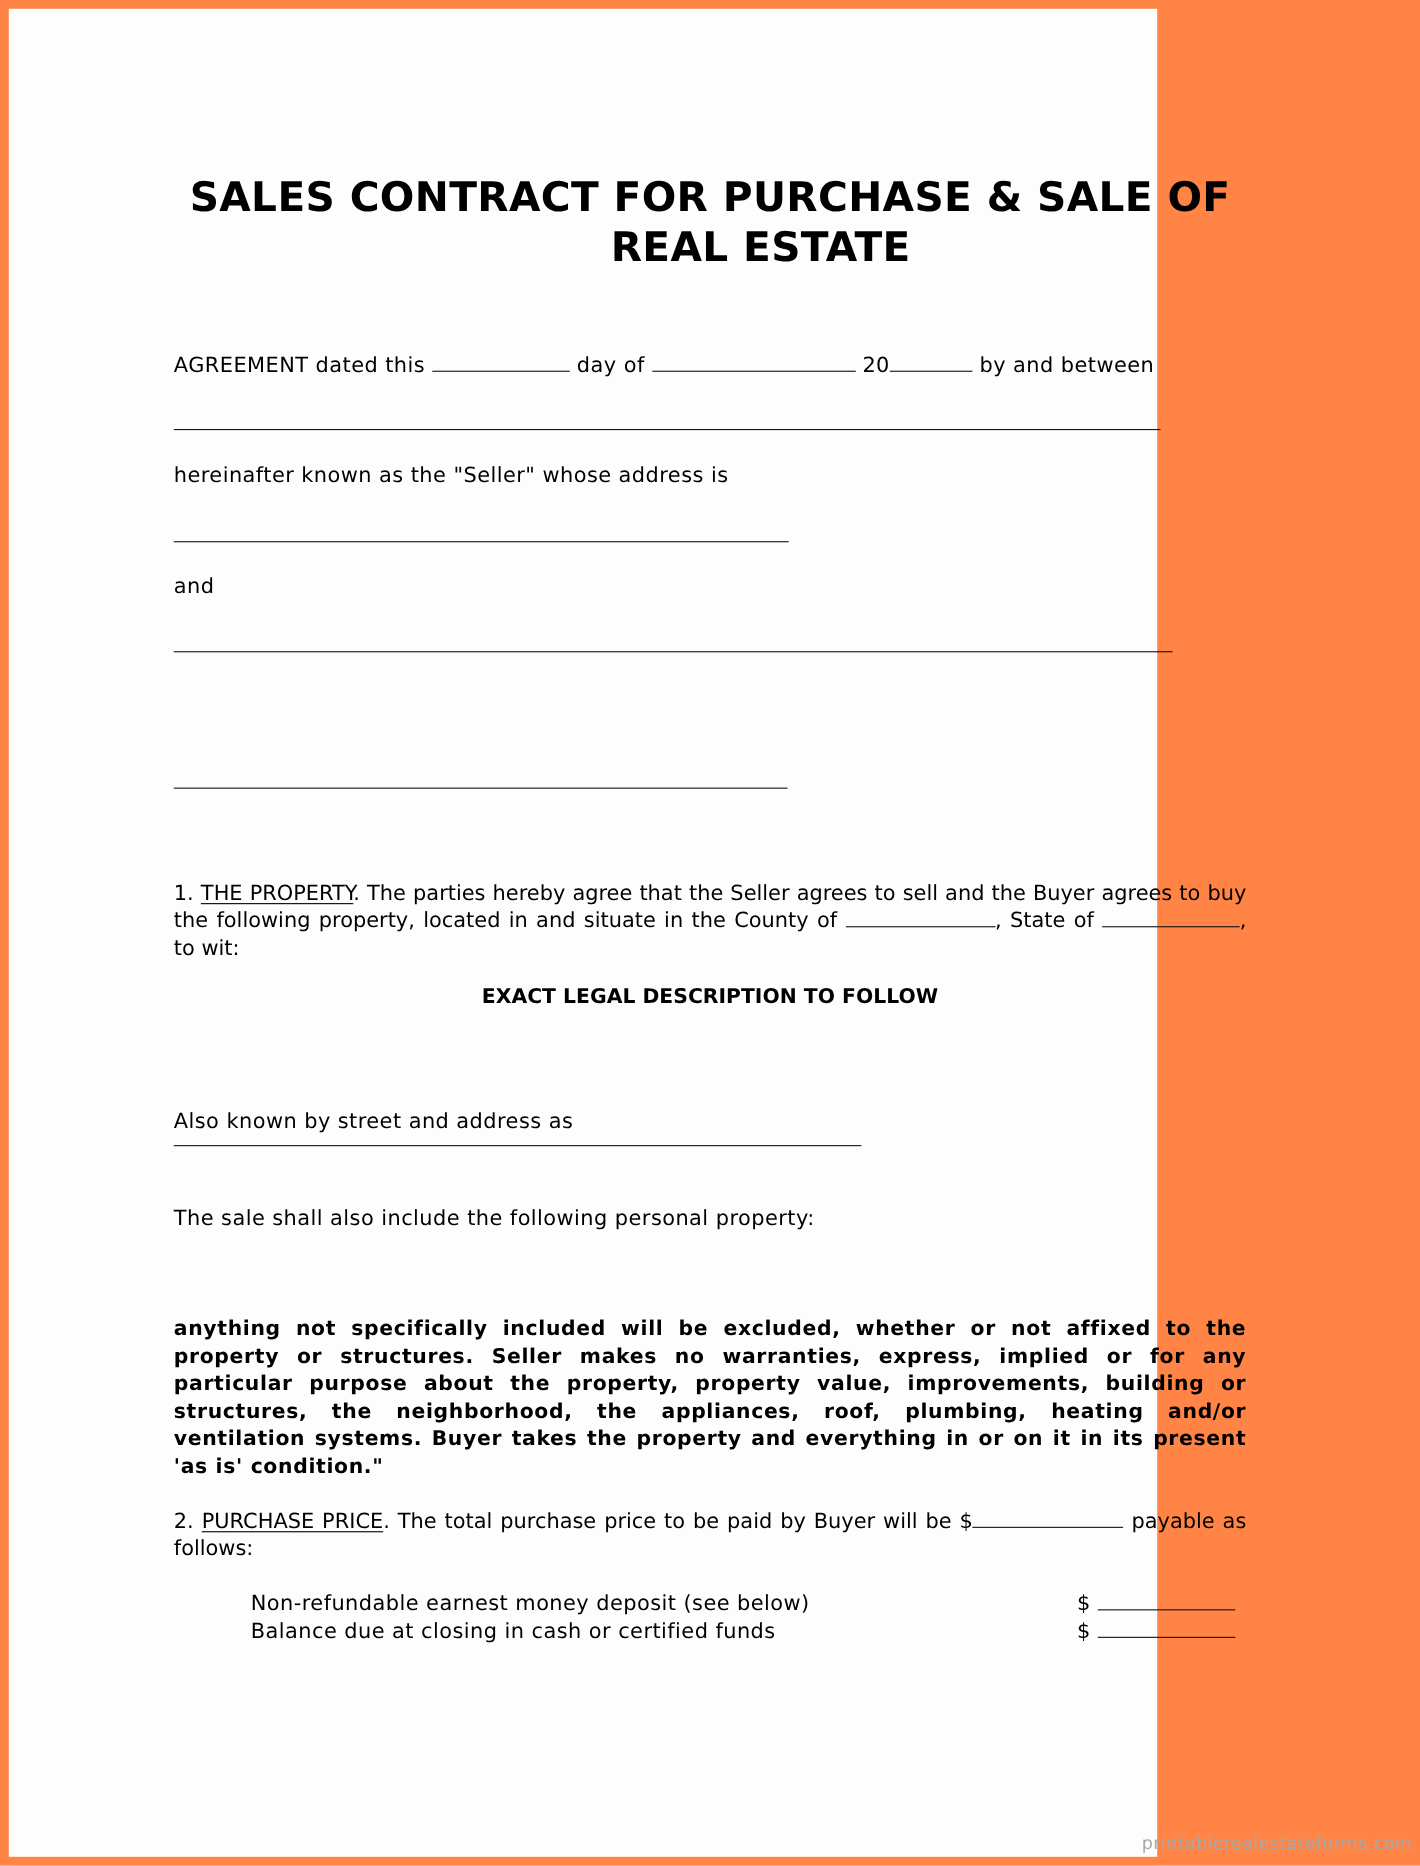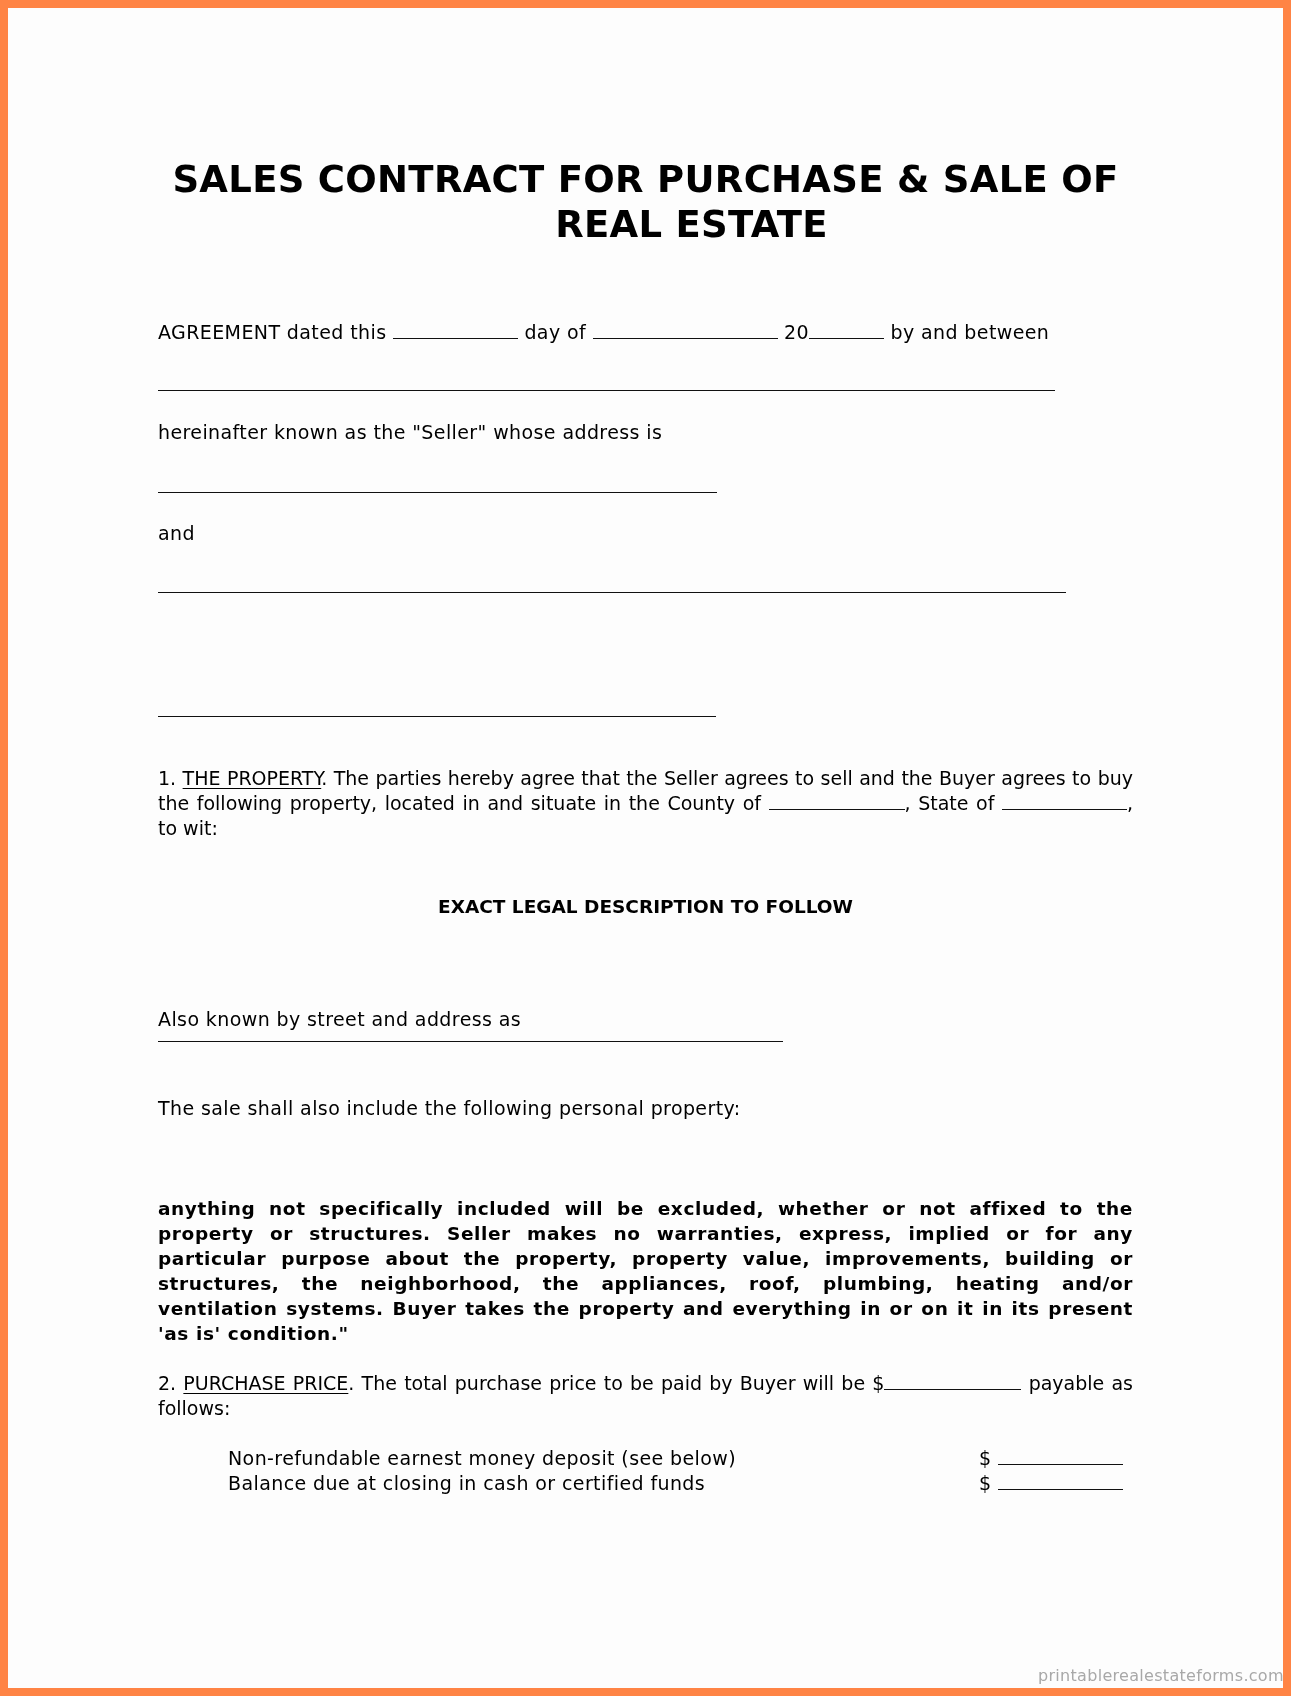--- a/index.html
+++ b/index.html
@@ -1,17 +1,17 @@
 <!DOCTYPE html>
 <html><head>
 <meta charset="utf-8">
 <style>
   html, body { margin:0; padding:0; }
   body { width:1291px; height:1696px; background:#ff8445; position:relative; overflow:hidden; }
-  .page { position:absolute; left:8px; top:8px; width:1275px; height:1680px; background:#fdfdfd; }
+  .page { position:absolute; left:8px; top:8px; width:1044px; height:1680px; background:#fdfdfd; }
   .abs { position:absolute; white-space:nowrap; color:#000; }
   .title { font-family:"DejaVu Sans", sans-serif; font-weight:bold; font-size:37px; letter-spacing:0.3px; text-align:center; left:0; width:1275px; }
   .body { font-family:"DejaVu Sans", sans-serif; font-size:19px; line-height:25px; letter-spacing:0.4px; }
   .blank { position:absolute; height:0; border-top:1.5px solid #111; }
   .just { position:absolute; white-space:normal; text-align:justify; text-align-last:left; width:975px; left:150px; font-family:"DejaVu Sans", sans-serif; font-size:19px; line-height:25px; color:#000; }
   .boldp { font-weight:bold; font-size:18.5px; line-height:25px; letter-spacing:0.6px; }
   .u { text-decoration:underline; text-underline-offset:3px; }
   .heading { font-family:"DejaVu Sans", sans-serif; font-weight:bold; font-size:18.5px; text-align:center; left:0; width:1275px; }
   .inl { display:inline-block; border-bottom:1.5px solid #111; height:17px; vertical-align:baseline; }
   .watermark { font-family:"DejaVu Sans", sans-serif; font-size:16px; color:#a8a8a8; letter-spacing:0.3px; }
@@ -36,21 +36,21 @@
   <div class="blank" style="left:150px; top:382px; width:897px;"></div>
 
   <div class="abs body" style="left:150px; top:412px;">hereinafter known as the "Seller" whose address is</div>
   <div class="blank" style="left:150px; top:484px; width:559px;"></div>
 
   <div class="abs body" style="left:150px; top:513px;">and</div>
   <div class="blank" style="left:150px; top:584px; width:908px;"></div>
 
   <div class="blank" style="left:150px; top:708px; width:558px;"></div>
 
-  <div class="just" style="top:758px;">
+  <div class="just" style="top:792px;">
     <span>1.</span>
     <span class="u">THE PROPERTY</span><span>. The parties hereby agree that the Seller agrees to sell and the Buyer agrees to buy the following property, located in and situate in the County of</span>
     <span class="inl" style="width:136px;"></span><span>, State of</span>
     <span class="inl" style="width:125px;"></span><span>, to wit:</span>
   </div>
 
   <div class="abs heading" style="top:888px;">EXACT LEGAL DESCRIPTION TO FOLLOW</div>
 
   <div class="abs body" style="left:150px; top:962px;margin-top:37px;">Also known by street and address as</div>
   <div class="blank" style="left:150px; top:1033px; width:625px;"></div>

